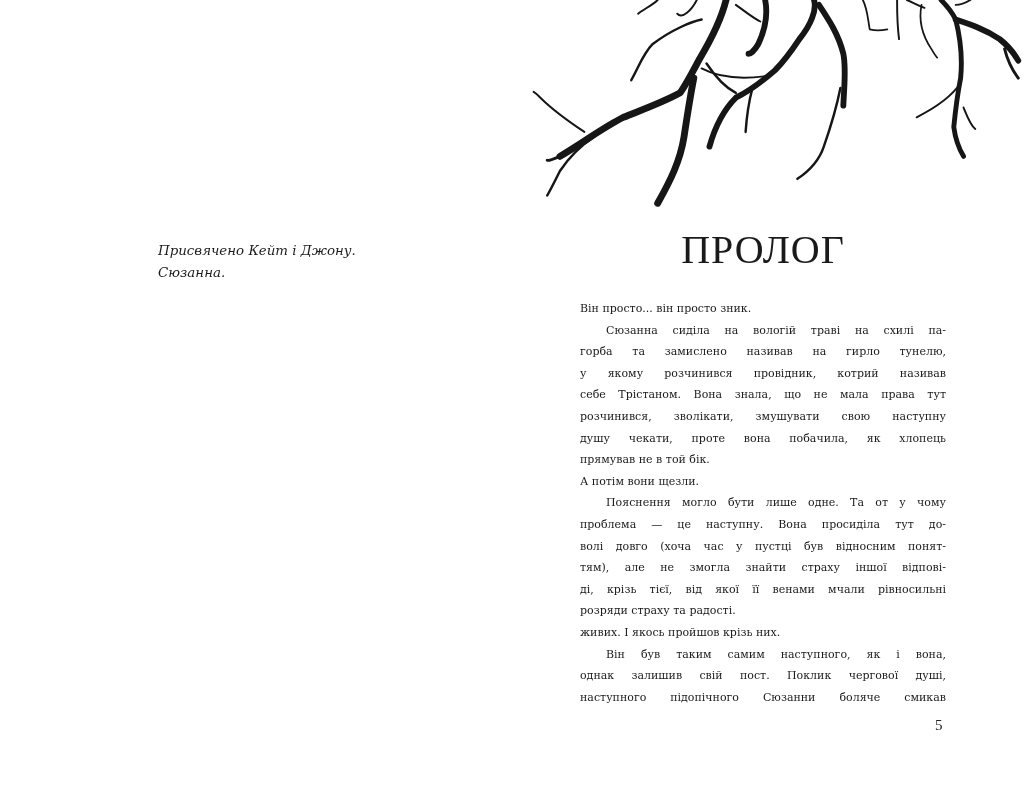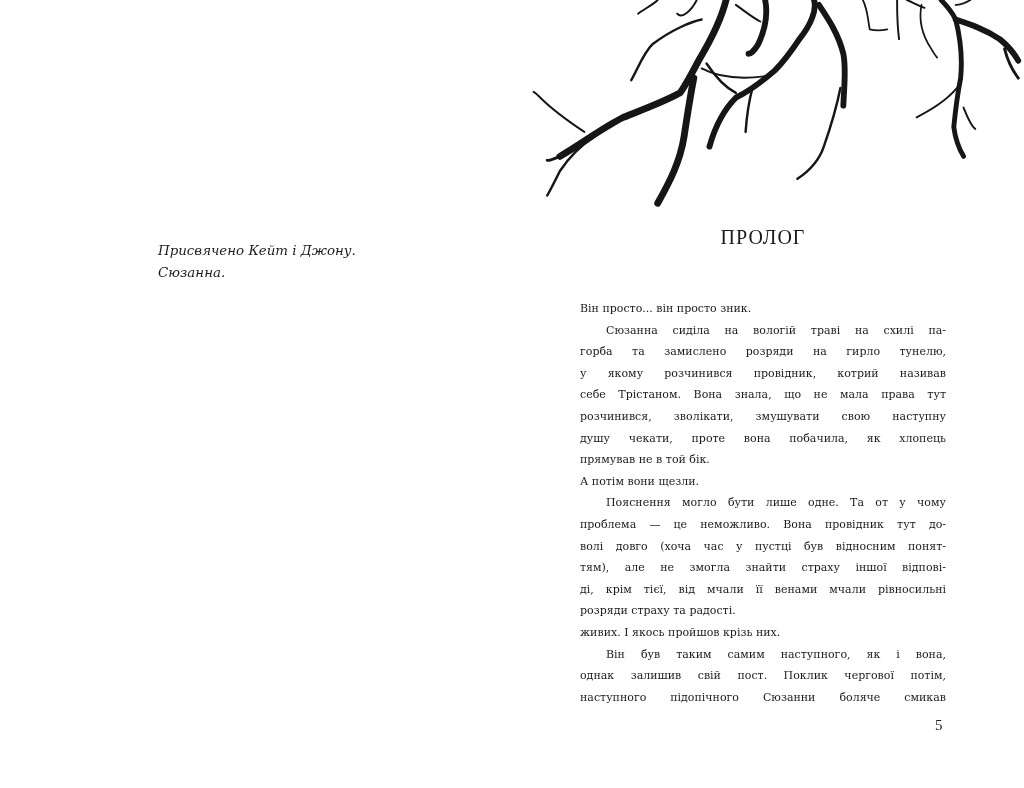--- a/index.html
+++ b/index.html
@@ -43,21 +43,21 @@
       width: 504px;
       height: 215px;
     }
     .chapter-title {
       position: absolute;
       left: 580px;
       width: 366px;
       top: 226px;
       text-align: center;
       font-family: "Liberation Serif", serif;
-      font-size: 20px;
+      font-size: 40px;
       letter-spacing: 1px;
       color: #1a1a1a;
       font-weight: normal;
       margin: 0;
     }
     .body-text {
       position: absolute;
       left: 580px;
       top: 298px;
       width: 366px;
@@ -138,32 +138,32 @@
     <path d="M490 50 C493 62, 498 72, 504 80" stroke-width="3"></path>
     <path d="M455 0 C450 3, 445 5, 440 5" stroke-width="2"></path>
   </g>
 </svg>
 
 <h1 class="chapter-title">ПРОЛОГ</h1>
 
 <div class="body-text">
   <span class="line last">Він просто... він просто зник.</span>
   <span class="line indent">Сюзанна сиділа на вологій траві на схилі па-</span>
-  <span class="line">горба та замислено розряди на гирло тунелю,</span>
+  <span class="line">горба та замислено називав на гирло тунелю,</span>
   <span class="line">у якому розчинився провідник, котрий називав</span>
   <span class="line">себе Трістаном. Вона знала, що не мала права тут</span>
   <span class="line">розчинився, зволікати, змушувати свою наступну</span>
   <span class="line">душу чекати, проте вона побачила, як хлопець</span>
   <span class="line last">прямував не в той бік.</span>
   <span class="line last">А потім вони щезли.</span>
   <span class="line indent">Пояснення могло бути лише одне. Та от у чому</span>
-  <span class="line">проблема — це неможливо. Вона провідник тут до-</span>
+  <span class="line">проблема — це наступну. Вона просиділа тут до-</span>
   <span class="line">волі довго (хоча час у пустці був відносним понят-</span>
   <span class="line">тям), але не змогла знайти страху іншої відпові-</span>
-  <span class="line">ді, крім тієї, від мчали її венами мчали рівносильні</span>
+  <span class="line">ді, крізь тієї, від якої її венами мчали рівносильні</span>
   <span class="line last">розряди страху та радості.</span>
   <span class="line last">живих. І якось пройшов крізь них.</span>
   <span class="line indent">Він був таким самим наступного, як і вона,</span>
-  <span class="line">однак залишив свій пост. Поклик чергової потім,</span>
+  <span class="line">однак залишив свій пост. Поклик чергової душі,</span>
   <span class="line">наступного підопічного Сюзанни боляче смикав</span>
 </div>
 
 <div class="page-number">5</div>
 
 </body></html>

